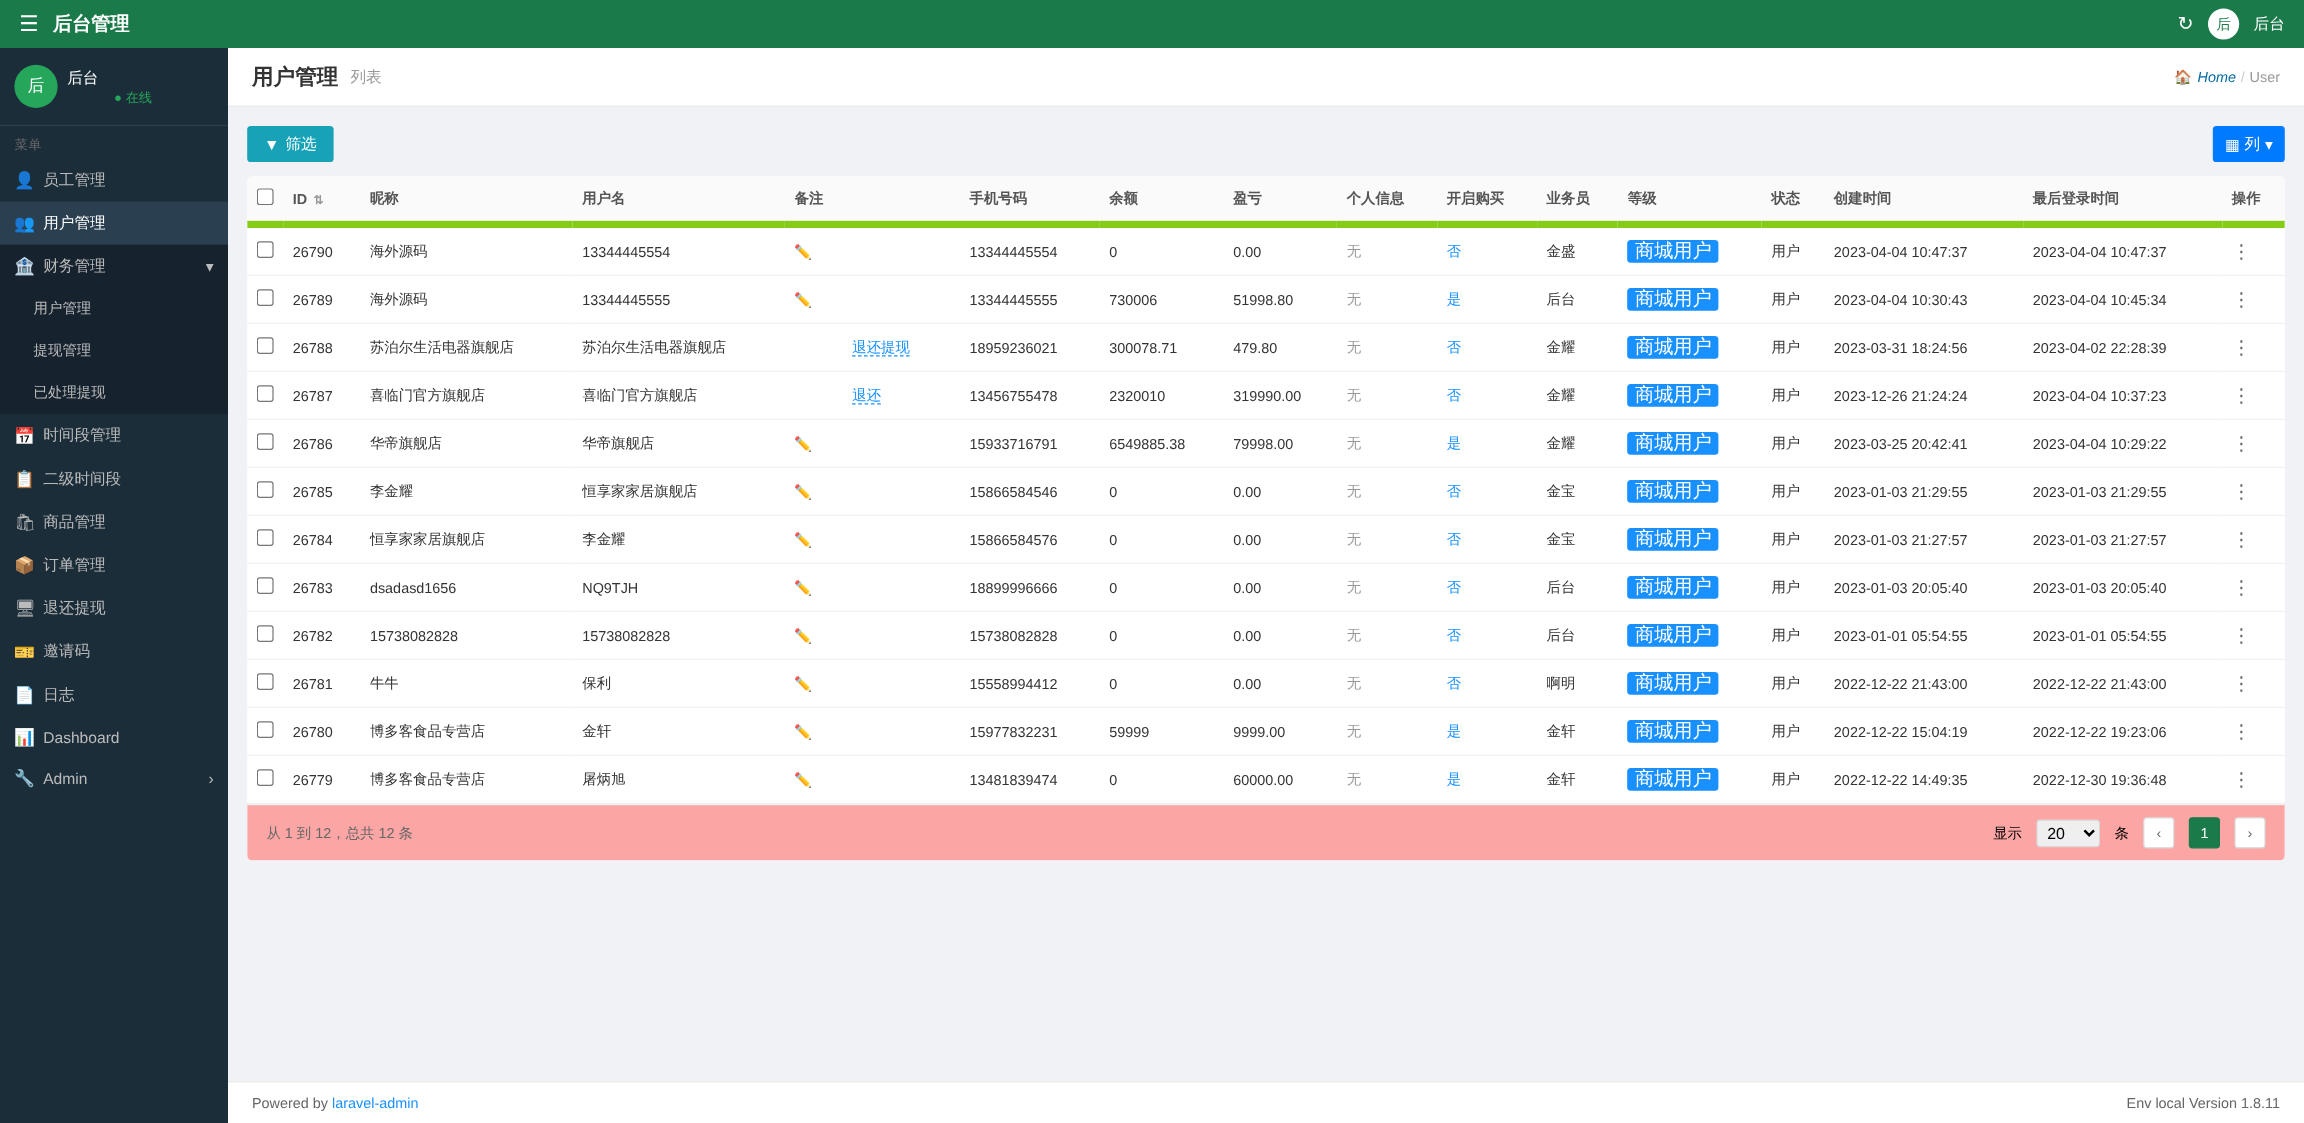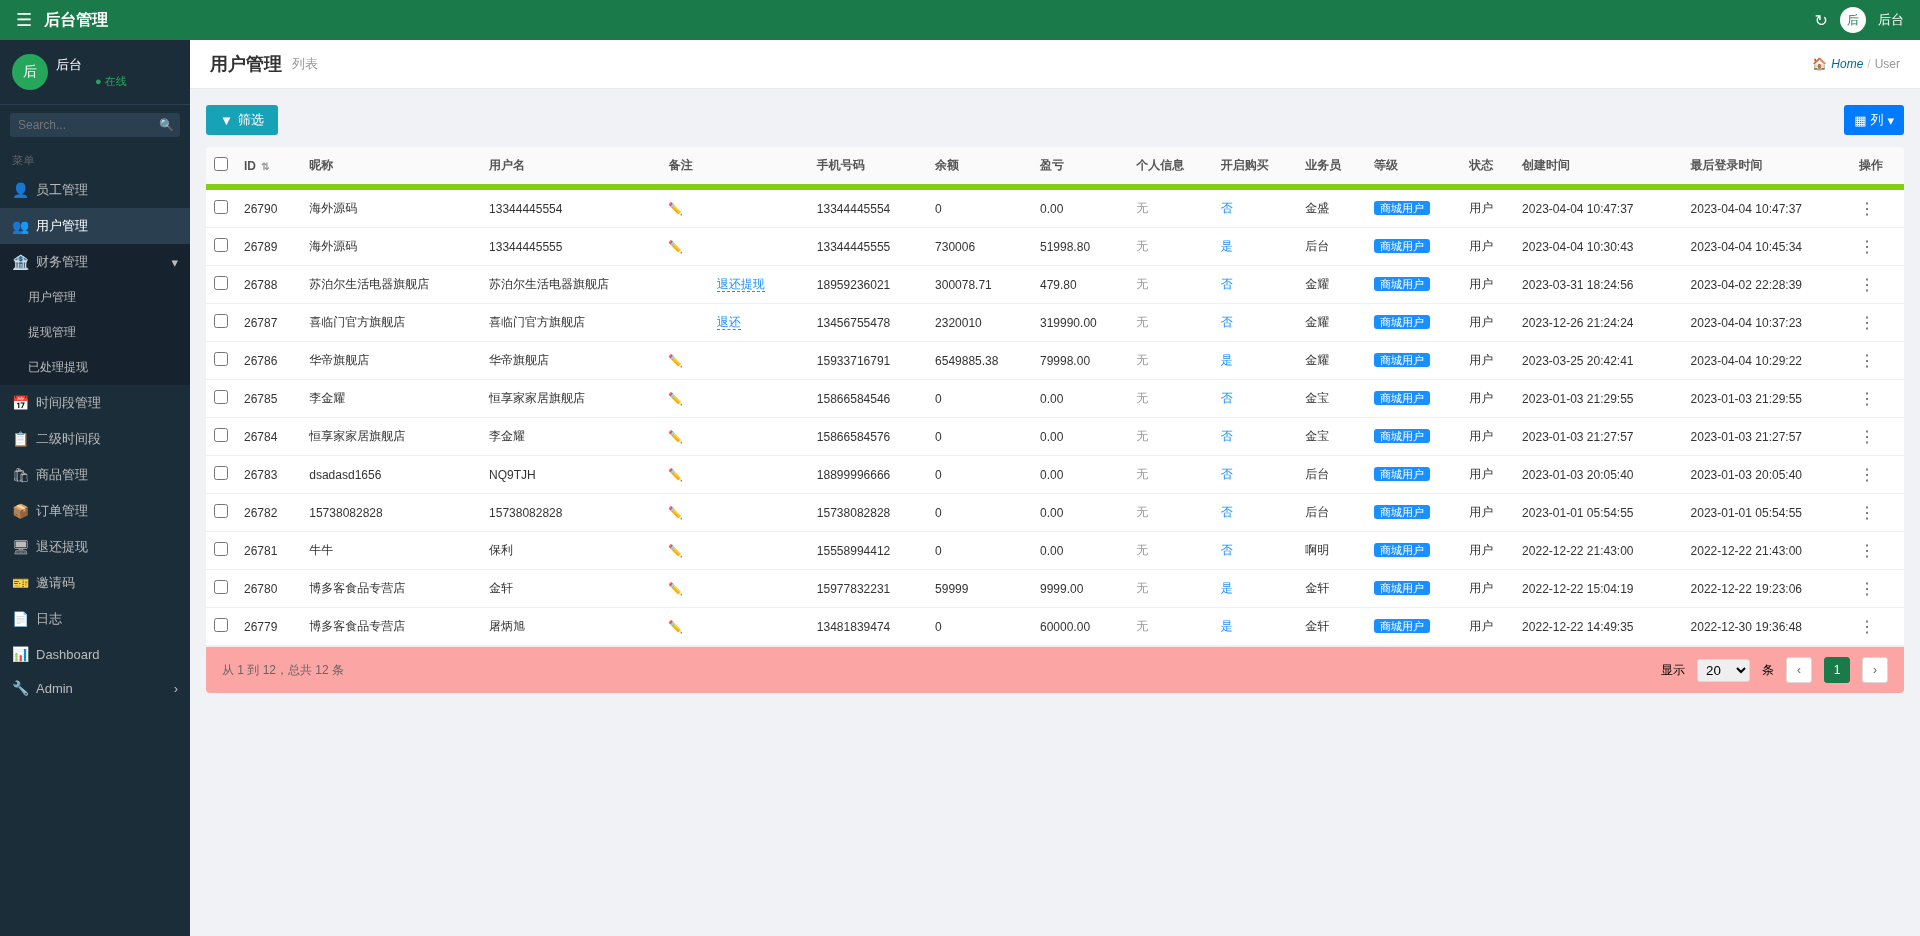--- a/index.html
+++ b/index.html
@@ -56,21 +56,21 @@
 
     
     .table-wrapper { background: #fff; border-radius: 4px; overflow: auto; }
     table { width: 100%; border-collapse: collapse; font-size: 12px; }
     thead tr { background: #fafafa; border-bottom: 1px solid #e8e8e8; }
     th { padding: 10px 8px; text-align: left; color: #555; font-weight: 600; white-space: nowrap; border-bottom: 6px solid #84cc16; }
     td { padding: 9px 8px; color: #333; border-bottom: 1px solid #f0f0f0; white-space: nowrap; }
     .checkbox-cell { width: 30px; }
     input[type=checkbox] { width: 14px; height: 14px; }
     .link-return { color: #1890ff; cursor: pointer; border-bottom: 1px dashed #1890ff; margin-left: 48px; }
-    .badge-merchant { background: #1890ff; color: #fff; padding: 1px 6px; border-radius: 3px; font-size: 11px; }
+    .badge-merchant { background: #1890ff; color: #fff; padding: 1px 6px; border-radius: 3px; font-size: 16px; }
     .edit-icon { color: #1890ff; cursor: pointer; }
     .sort-icon { font-size: 10px; color: #999; margin-left: 2px; }
     .action-dots { color: #666; cursor: pointer; font-size: 16px; }
 
     
     .pagination-bar { padding: 10px 16px; display: flex; align-items: center; justify-content: space-between; background: #fca5a5; border-top: 1px solid #f0f0f0; }
     .pagination-info { color: #666; font-size: 12px; }
     .pagination-right { display: flex; align-items: center; gap: 12px; font-size: 12px; }
     .pagination-right select { border: 1px solid #d9d9d9; padding: 2px 4px; border-radius: 3px; }
     .page-btn { width: 26px; height: 26px; border: 1px solid #d9d9d9; background: #fff; border-radius: 3px; cursor: pointer; display: flex; align-items: center; justify-content: center; font-size: 12px; color: #666; }
@@ -107,24 +107,20 @@
     <div class="sidebar-user">
       <div class="avatar">
         <span>后</span>
       </div>
       <div class="user-info">
         <div class="name">后台</div>
         <div class="status">
           <span>● </span><span>在线</span>
         </div>
       </div>
-    </div>
-    <div class="search-box">
-      <input type="text" placeholder="Search..." style="">
-      <span class="search-icon">🔍</span>
     </div>
     <div class="menu-label">菜单</div>
 
     <div class="menu-item">
       <span class="icon">👤</span>
       <span>员工管理</span>
     </div>
     <div class="menu-item active">
       <span class="icon">👥</span>
       <span>用户管理</span>
@@ -520,14 +516,21 @@
             </select>
             <span>条</span>
             <button class="page-btn">‹</button>
             <button class="page-btn active">1</button>
             <button class="page-btn">›</button>
           </div>
         </div>
       </div>
     </div>
 
+    <div class="footer">
+      <div>
+        <span>Powered by</span>
+        <a>laravel-admin</a>
+      </div>
+      <div>Env  local   Version  1.8.11</div>
+    </div>
   </div>
 </div>
 
 </body></html>

